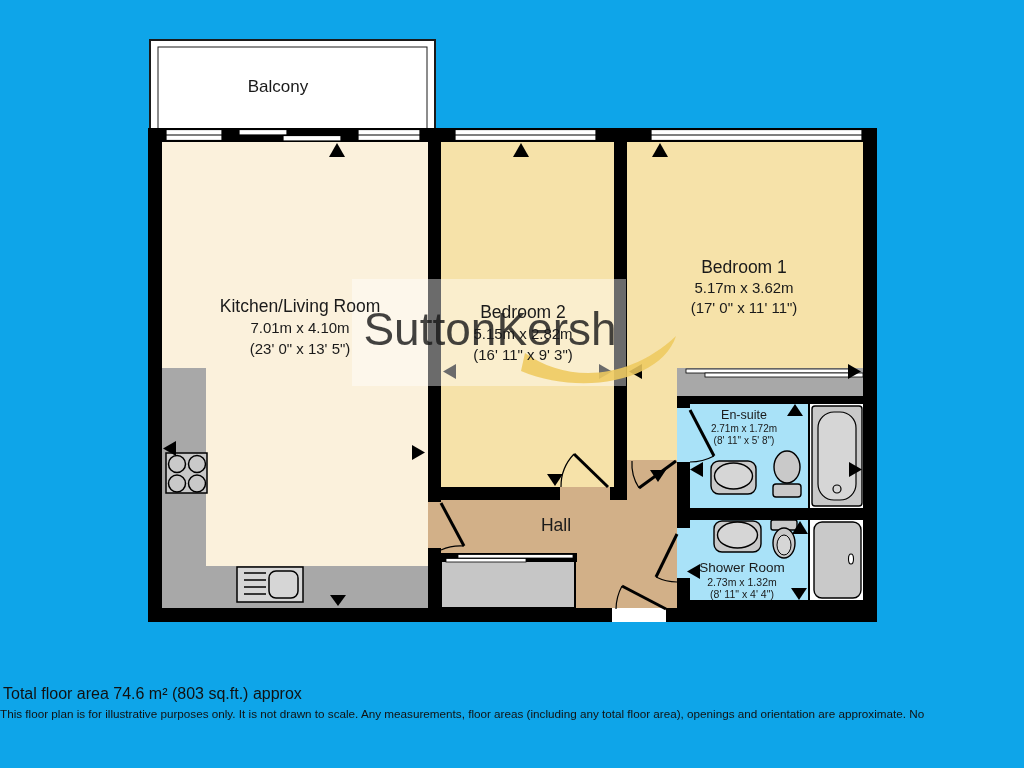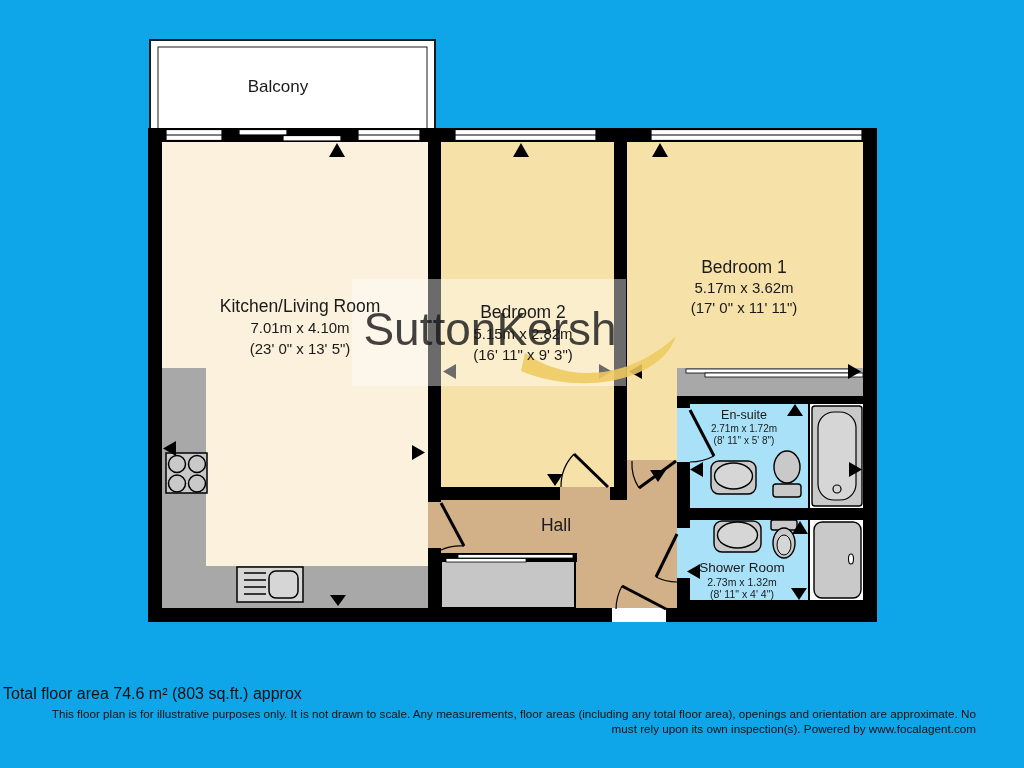--- a/index.html
+++ b/index.html
@@ -1,21 +1,21 @@
 <!DOCTYPE html>
 <html><head>
 <meta charset="utf-8">
 <style>
   html,body{margin:0;padding:0;background:#fff;}
   .canvas{position:relative;width:1024px;height:768px;background:#0ea5e9;overflow:hidden;
           font-family:"Liberation Sans",sans-serif;}
   svg text{font-family:"Liberation Sans",sans-serif;fill:#1a1a1a;}
   .footer{position:absolute;left:0;top:676px;width:976px;color:#111;margin-top:9px;}
   .total-area{font-size:16px;padding-left:3px;margin-bottom:3px;}
-  .disclaimer{font-size:11.7px;line-height:15px;text-align:right;}
+  .disclaimer{font-size:11.7px;line-height:15px;text-align:left;}
 </style>
 </head>
 <body>
 
 <div class="canvas">
 <svg width="1024" height="660" viewBox="0 0 1024 660">
 
   <g>
     <rect x="150" y="40" width="285" height="89" fill="#ffffff" stroke="#1a1a1a" stroke-width="2"></rect>
     <rect x="158" y="47" width="269" height="82" fill="none" stroke="#1a1a1a" stroke-width="1"></rect>
@@ -163,15 +163,14 @@
     <text x="742" y="586" font-size="10.5" text-anchor="middle">2.73m x 1.32m</text>
     <text x="742" y="598" font-size="10.5" text-anchor="middle">(8' 11" x 4' 4")</text>
 
     <text x="556" y="531" font-size="17.5" text-anchor="middle">Hall</text>
   </g>
 </svg>
 
 <div class="footer">
   <div class="total-area">Total floor area 74.6 m² (803 sq.ft.) approx</div>
   <div class="disclaimer">This floor plan is for illustrative purposes only. It is not drawn to scale. Any measurements, floor areas (including any total floor area), openings and orientation are approximate. No</div>
-  <div class="disclaimer">must rely upon its own inspection(s). Powered by www.focalagent.com</div>
 </div>
 </div>
 
 </body></html>

